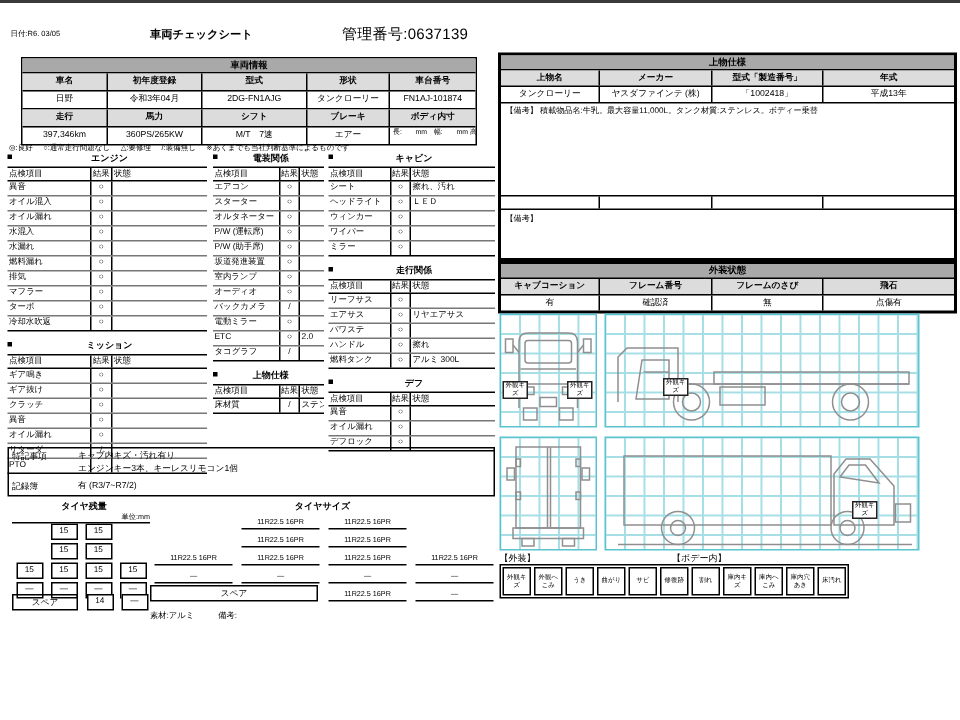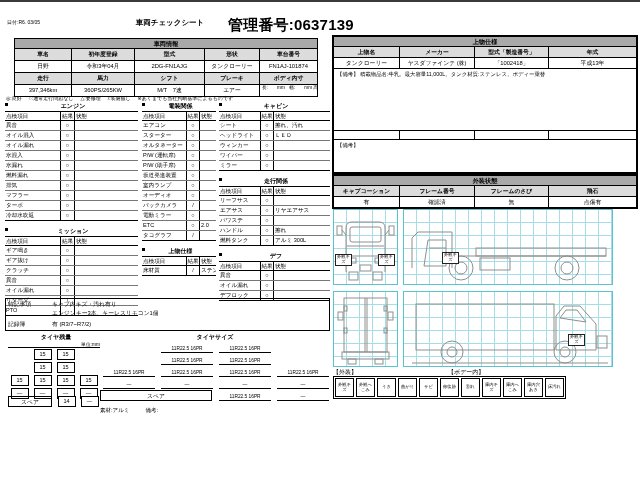--- a/index.html
+++ b/index.html
@@ -1,22 +1,22 @@
 <!DOCTYPE html>
 <html><head>
 <meta charset="utf-8">
 <style>
   html,body{margin:0;padding:0;background:#fff;}
   #screen{position:relative;width:640px;height:480px;background:#ffffff;overflow:hidden;
           font-family:"Liberation Sans","DejaVu Sans",sans-serif;color:#000;
           border-top:2px solid #3a3a3a;box-sizing:border-box;}
   
   .date{position:absolute;left:7px;top:17px;font-size:5px;}
-  .sheet-title{position:absolute;left:100px;top:16px;width:140px;text-align:center;font-size:7.5px;font-weight:bold;}
-  .ctrl-no{position:absolute;left:228px;top:14px;font-size:15px;font-weight:bold;letter-spacing:.2px;}
+  .sheet-title{position:absolute;left:100px;top:16px;width:140px;font-size:7.5px;font-weight:bold;}
+  .ctrl-no{position:absolute;left:228px;top:14px;font-size:10px;font-weight:normal;letter-spacing:.2px;}
   
   .vi{position:absolute;left:14px;top:36px;width:304px;border:1.5px solid #000;font-size:5.8px;box-sizing:border-box;}
   .band{height:9px;line-height:9px;background:#a9a9a9;text-align:center;font-weight:bold;font-size:6.2px;border-bottom:1px solid #000;}
   .vrow{display:flex;height:11px;line-height:11px;text-align:center;border-bottom:1px solid #000;}
   .vrow:last-child{border-bottom:none;}
   .vrow.hdr{background:#dcdcdc;font-weight:bold;}
   .vrow span{display:block;border-right:1px solid #000;overflow:hidden;white-space:nowrap;box-sizing:border-box;}
   .vrow span:last-child{border-right:none;}
   .w1{width:57px}.w2{width:63px}.w3{width:70px}.w4{width:55px}.w5{flex:1}
   .dims{display:flex;flex-direction:column;justify-content:center;font-size:4.6px;line-height:5.4px;text-align:left;padding-left:2px;}

